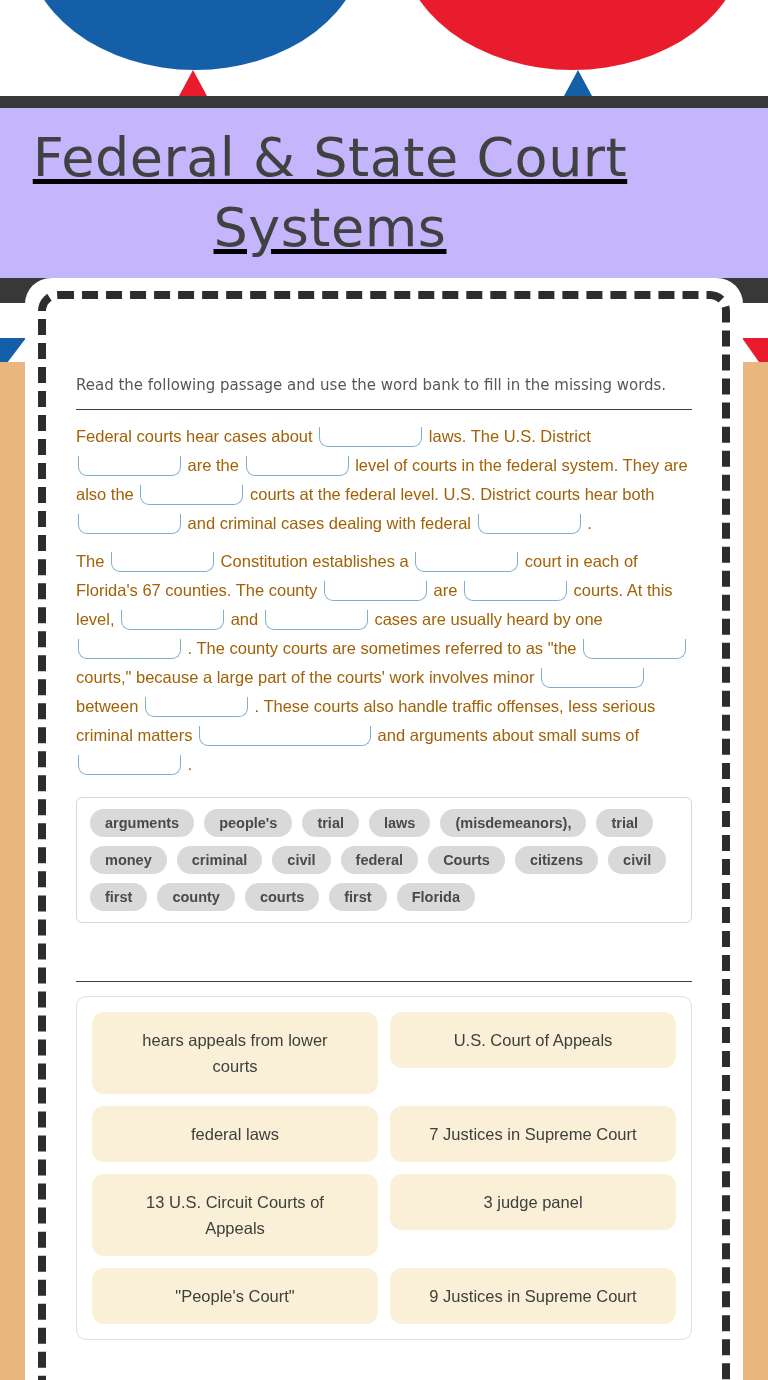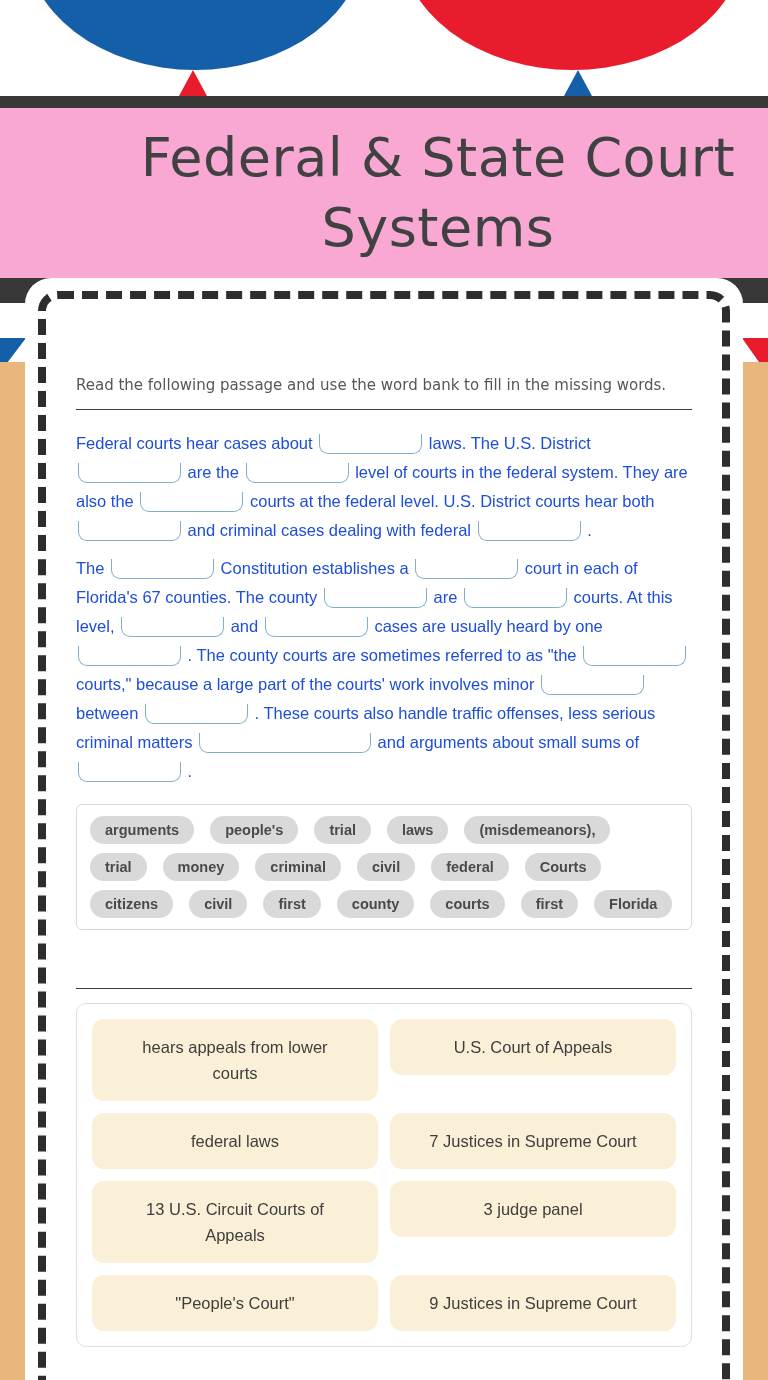--- a/index.html
+++ b/index.html
@@ -12,21 +12,21 @@
   .balloon.blue { left:25px;  top:-190px; width:340px; height:260px; background:var(--blue,#155fa8); }
   .balloon.red  { left:400px; top:-190px; width:345px; height:260px; background:var(--red,#e81c2c); }
   .tail { position:absolute; width:0; height:0; border-left:14px solid transparent;
           border-right:14px solid transparent; }
   .tail-red  { left:179px; top:70px; border-bottom:26px solid var(--red,#e81c2c); }
   .tail-blue { left:564px; top:70px; border-bottom:26px solid var(--blue,#155fa8); }
 
   .bar-dark { height:12px; background:var(--dark,#383838); }
 
   
-  .title-wrap { height:170px; background:#f9a8d4; display:flex; align-items:center; justify-content:flex-end; }
+  .title-wrap { height:170px; background:#c4b5fd; display:flex; align-items:center; justify-content:flex-start;text-decoration:underline; }
   .title-wrap h1 { font-family:"DejaVu Sans", sans-serif; font-weight:400; font-size:54px;
                    line-height:1.3; color:#3f4241; text-align:center; max-width:660px; letter-spacing:.5px; }
 
   
   .lower { position:relative; height:1102px;
            background:linear-gradient(to bottom,
              var(--dark,#383838) 0 25px,
              #ffffff 25px 84px,
              var(--tan,#e9b77e) 84px 100%); }
   .side-tail { position:absolute; top:60px; width:26px; height:24px; }
@@ -35,29 +35,29 @@
 
   .card { position:absolute; top:0; left:25px; width:718px; background:#fff;
           border-radius:26px; padding:13px; }
   .dashed { border:8px dashed #2d2d2d; border-radius:20px; min-height:1320px;
             padding:77px 30px 40px; }
 
   h2 { font-family:"DejaVu Sans", sans-serif; font-weight:400; font-size:15px;
        line-height:1.32; color:#555855; }
   hr { border:none; border-top:1.5px solid #3f3f3f; margin:13px 0 0; }
 
-  .passage { font-size:16.5px; line-height:29px; color:#1d4ed8; margin-top:19px; }
+  .passage { font-size:16.5px; line-height:29px; color:#a16207; margin-top:12px; }
   .passage p { margin-bottom:9px; }
   .blank { display:inline-block; width:103px; height:20px; margin:0 2px;
            border:1px solid var(--blank_border,#7eafcd); border-top:none;
            border-bottom-width:1.5px; border-radius:0 0 9px 9px; vertical-align:-5px; }
   .blank.wide { width:172px; }
 
   .word-bank { border:1px solid #d8d8d8; border-radius:6px; padding:11px 13px;
-               display:flex; flex-wrap:wrap; gap:9px 16px; margin:18px 0 58px; }
+               display:flex; flex-wrap:wrap; gap:9px 10px; margin:18px 0 58px; }
   .chip { background:var(--chip_gray,#d9d9d9); color:#4a4a4a; font-weight:bold;
           font-size:14.5px; padding:6px 15px; border-radius:17px; white-space:nowrap; }
 
   .sort-grid { border:1px solid #dedede; border-radius:10px; padding:15px; margin-top:14px;
                display:grid; grid-template-columns:1fr 1fr; gap:12px; align-items:start; }
   .sort-card { background:var(--cream,#faf0d8); border-radius:12px; padding:15px 26px;
                text-align:center; font-size:16.5px; line-height:26px; color:#3e3e3e; }
 </style>
 </head>
 <body>

